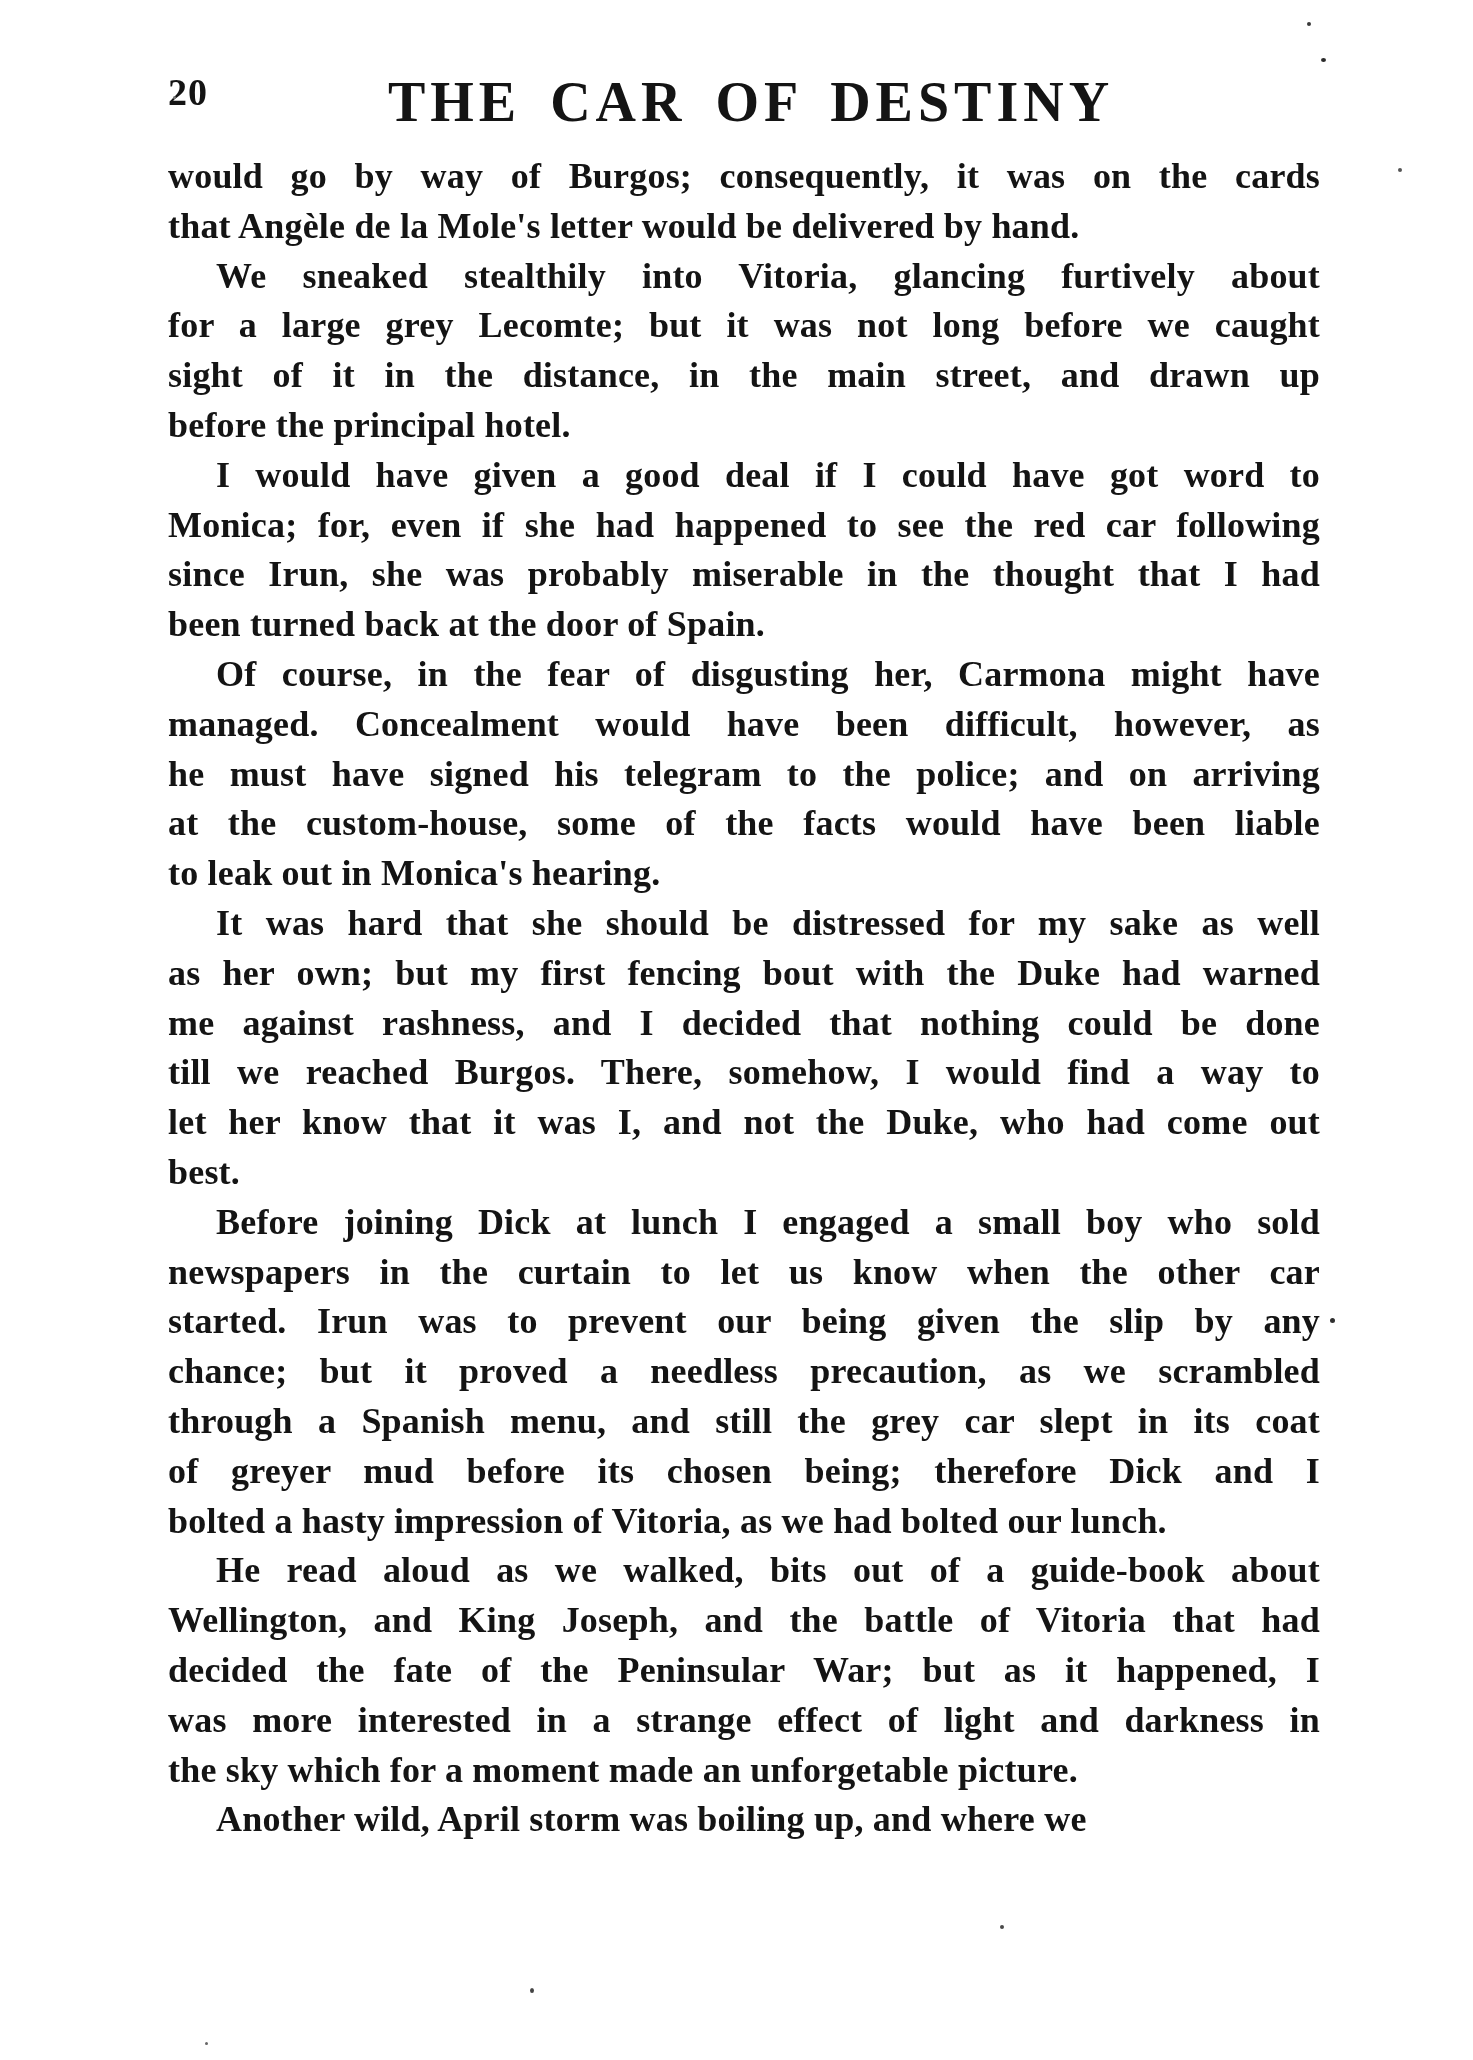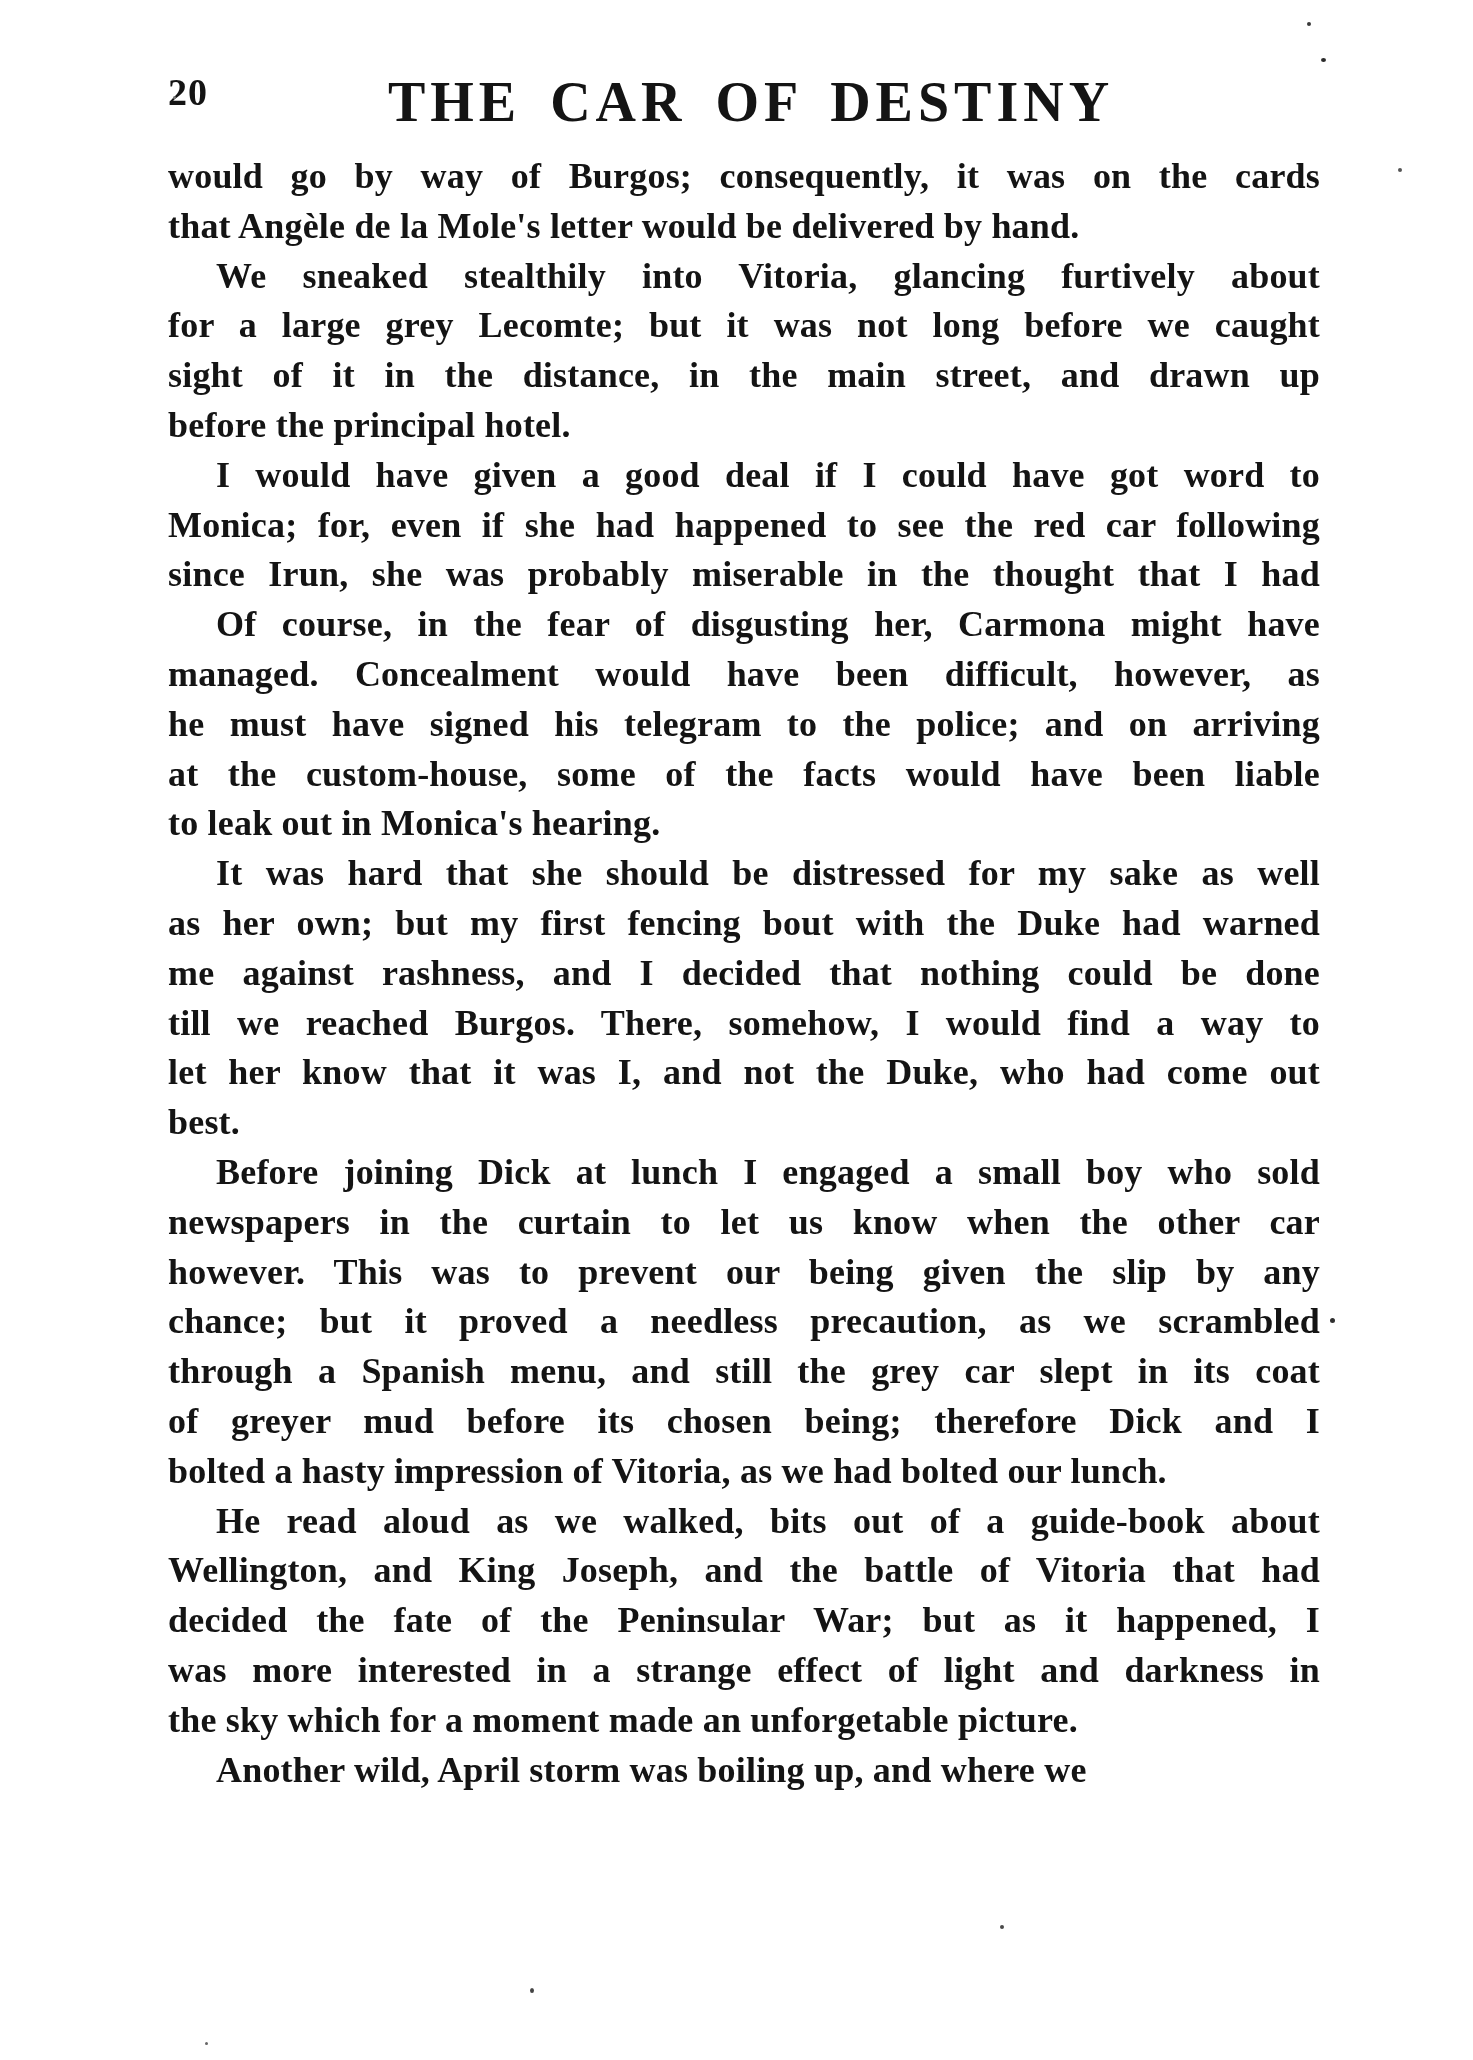--- a/index.html
+++ b/index.html
@@ -101,40 +101,41 @@
       <div class="paragraph">
         <div class="text-line indent">We sneaked stealthily into Vitoria, glancing furtively about</div>
         <div class="text-line">for a large grey Lecomte; but it was not long before we caught</div>
         <div class="text-line">sight of it in the distance, in the main street, and drawn up</div>
         <div class="text-line last">before the principal hotel.</div>
       </div>
       <div class="paragraph">
         <div class="text-line indent">I would have given a good deal if I could have got word to</div>
         <div class="text-line">Monica; for, even if she had happened to see the red car following</div>
         <div class="text-line">since Irun, she was probably miserable in the thought that I had</div>
+        <div class="text-line last">been turned back at the door of Spain.</div>
       </div>
       <div class="paragraph">
         <div class="text-line indent">Of course, in the fear of disgusting her, Carmona might have</div>
         <div class="text-line">managed. Concealment would have been difficult, however, as</div>
         <div class="text-line">he must have signed his telegram to the police; and on arriving</div>
         <div class="text-line">at the custom-house, some of the facts would have been liable</div>
         <div class="text-line last">to leak out in Monica's hearing.</div>
       </div>
       <div class="paragraph">
         <div class="text-line indent">It was hard that she should be distressed for my sake as well</div>
         <div class="text-line">as her own; but my first fencing bout with the Duke had warned</div>
         <div class="text-line">me against rashness, and I decided that nothing could be done</div>
         <div class="text-line">till we reached Burgos. There, somehow, I would find a way to</div>
         <div class="text-line">let her know that it was I, and not the Duke, who had come out</div>
         <div class="text-line last">best.</div>
       </div>
       <div class="paragraph">
         <div class="text-line indent">Before joining Dick at lunch I engaged a small boy who sold</div>
         <div class="text-line">newspapers in the curtain to let us know when the other car</div>
-        <div class="text-line">however. This was to prevent our being given the slip by any</div>
+        <div class="text-line">started. Irun was to prevent our being given the slip by any</div>
         <div class="text-line">chance; but it proved a needless precaution, as we scrambled</div>
         <div class="text-line">through a Spanish menu, and still the grey car slept in its coat</div>
         <div class="text-line">of greyer mud before its chosen being; therefore Dick and I</div>
         <div class="text-line last">bolted a hasty impression of Vitoria, as we had bolted our lunch.</div>
       </div>
       <div class="paragraph">
         <div class="text-line indent">He read aloud as we walked, bits out of a guide-book about</div>
         <div class="text-line">Wellington, and King Joseph, and the battle of Vitoria that had</div>
         <div class="text-line">decided the fate of the Peninsular War; but as it happened, I</div>
         <div class="text-line">was more interested in a strange effect of light and darkness in</div>

